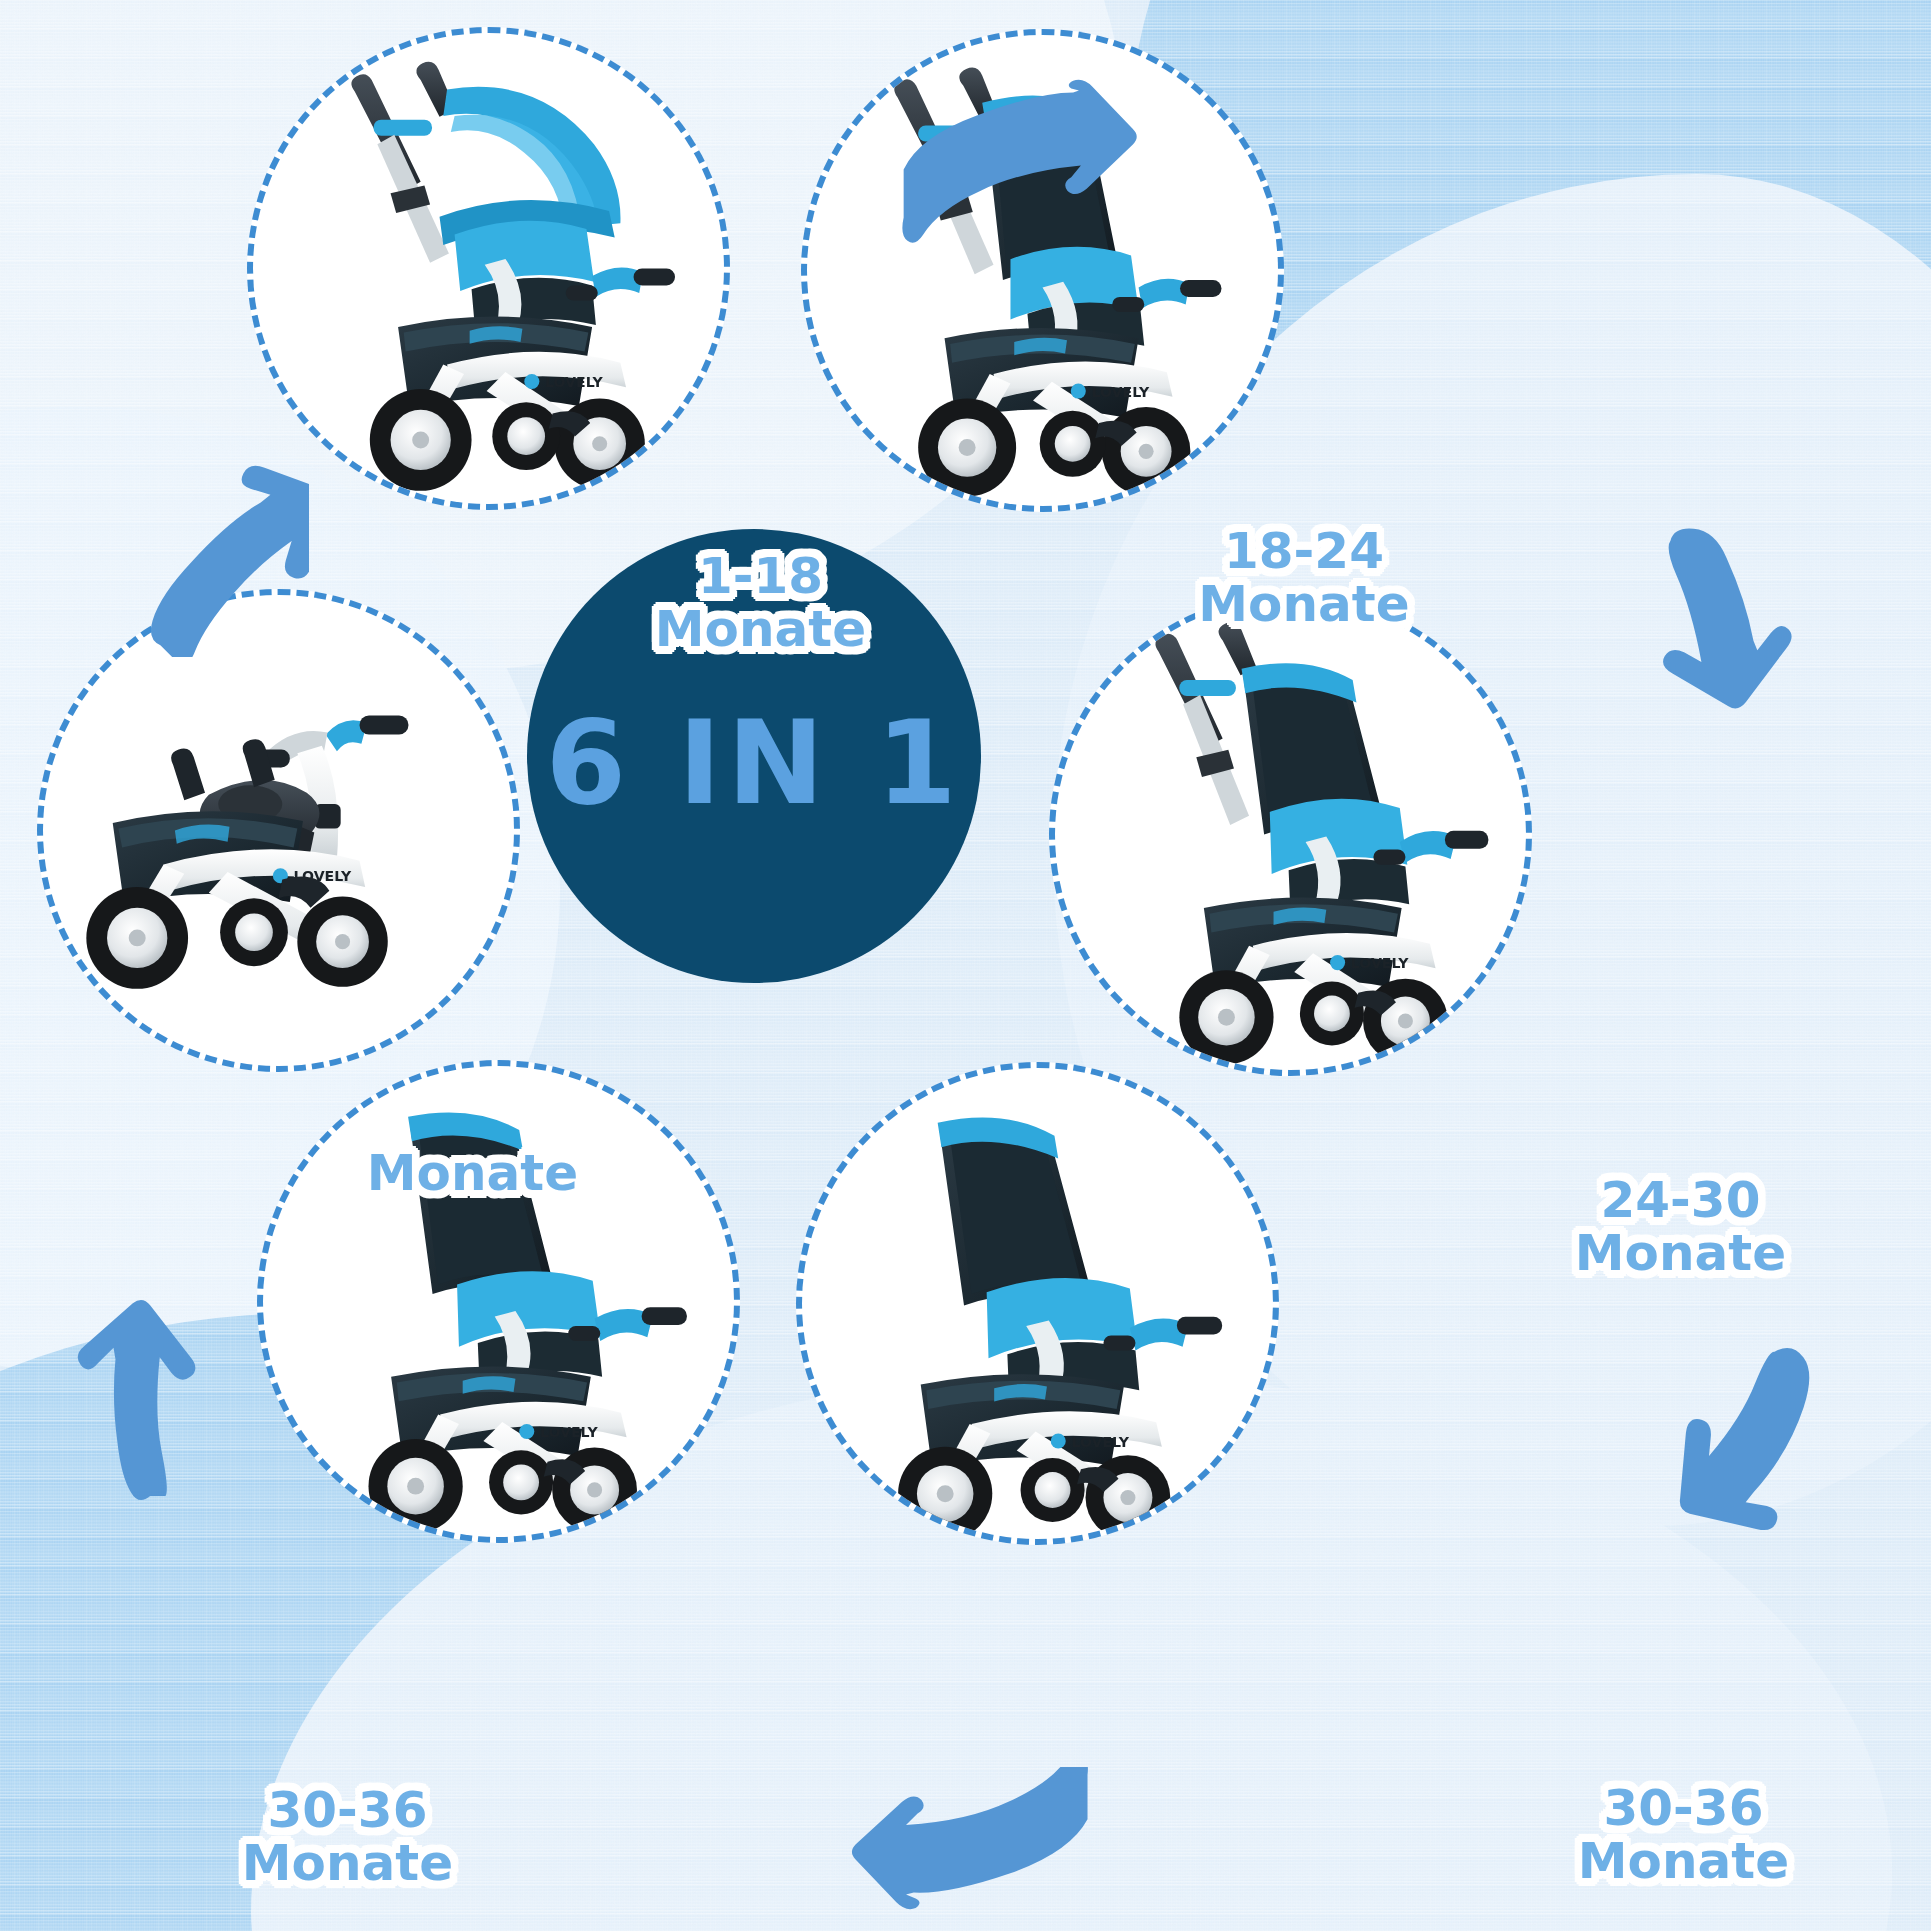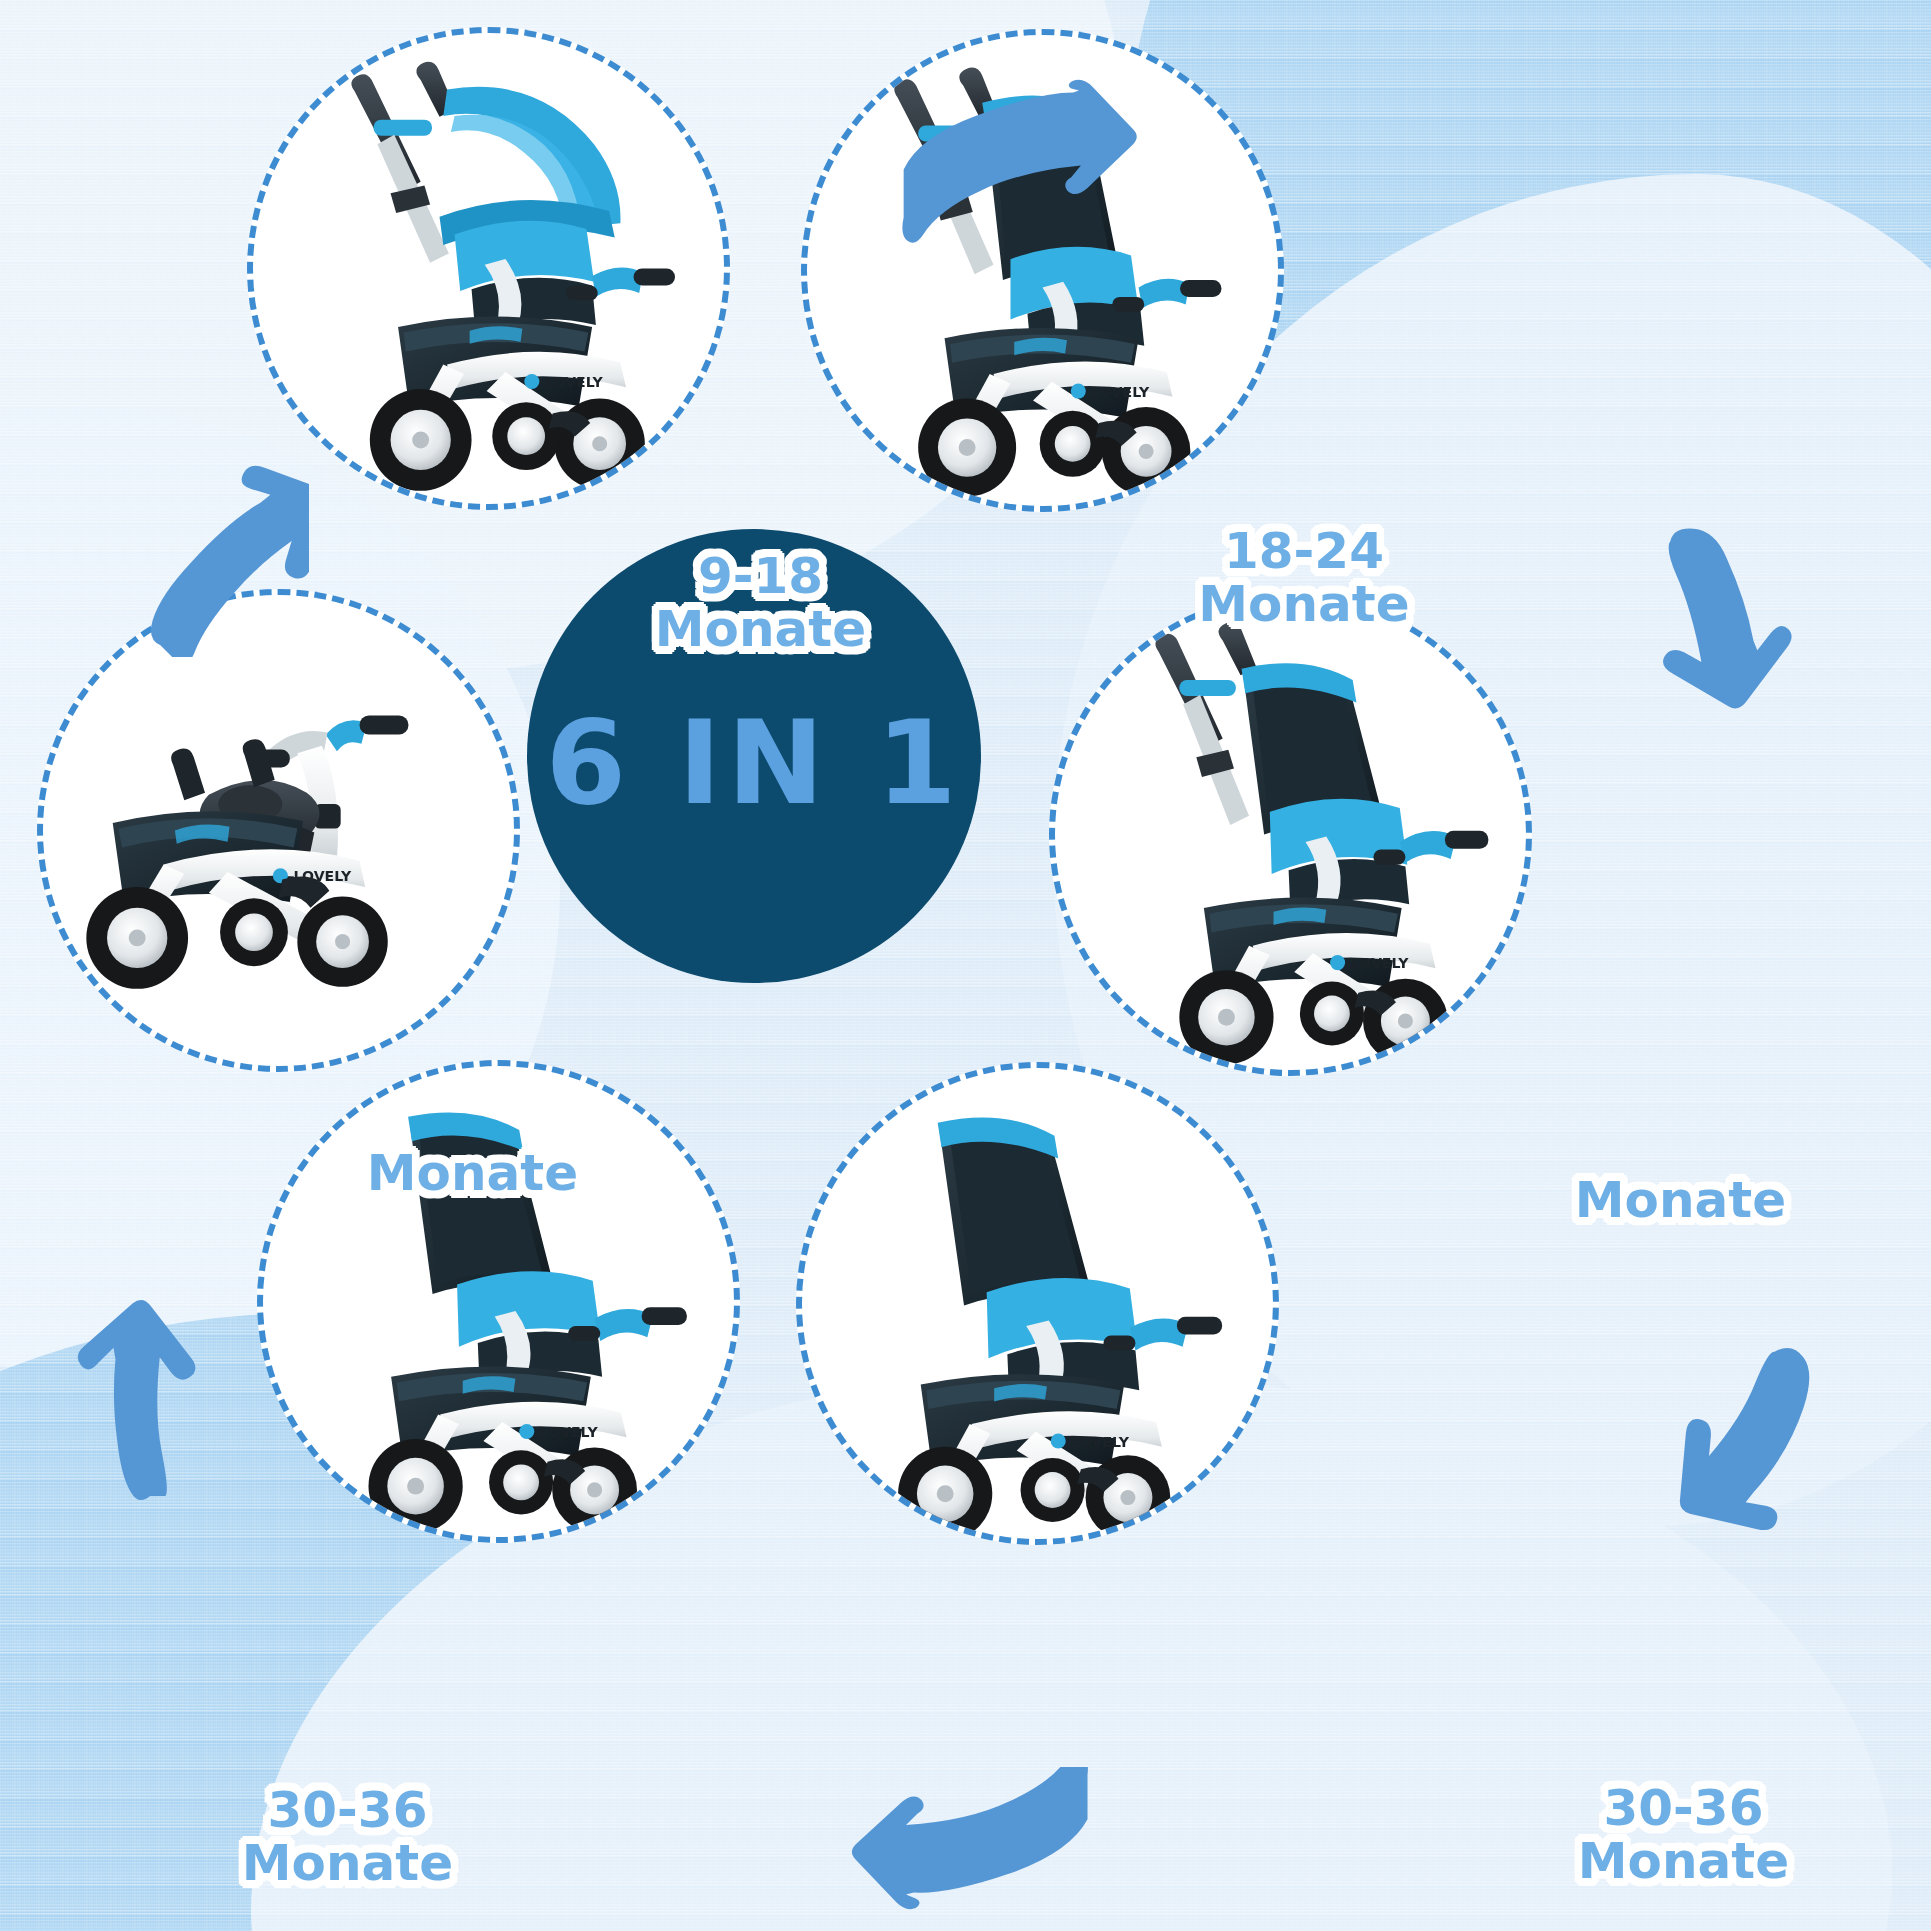--- a/index.html
+++ b/index.html
@@ -217,21 +217,21 @@
           <circle cx="290" cy="428" r="36" fill="#16181a"></circle>
           <circle cx="290" cy="428" r="20" fill="url(#gRim)"></circle>
         </g>
 
         <path d="M318 404 q28 -8 40 10 l-16 14 q-12 -14 -28 -8 z" fill="#1e252b"></path>
       </svg>
     </div>
   </div>
 </div>
 <div class="age-label" style="left:606px; top:550px; width:309px;">
-  <span class="range">9-18</span>
+  <span class="range">1-18</span>
   <span class="unit">Monate</span>
 </div>
 
 <div class="panel" id="p2" style="left:801px; top:29px; width:483px; height:483px;">
   <div class="panel-photo">
     <div class="trike">
       <svg viewBox="0 0 500 500">
 
         <path d="M96 66 q-8 -11 3 -17 q11 -6 17 5 l50 106 l-17 9 z" fill="url(#gDark)"></path>
         <path d="M166 54 q-10 -12 3 -18 q12 -5 17 7 l16 40 l-17 8 z" fill="url(#gDark)"></path>
@@ -331,20 +331,21 @@
         <g>
           <circle cx="294" cy="440" r="34" fill="#16181a"></circle>
           <circle cx="294" cy="440" r="19" fill="url(#gRim)"></circle>
         </g>
         <path d="M322 418 q28 -8 40 10 l-16 14 q-12 -14 -28 -8 z" fill="#1e252b"></path>
       </svg>
     </div>
   </div>
 </div>
 <div class="age-label" style="left:1497px; top:1174px; width:367px;">
+  <span class="range">24-30</span>
   <span class="unit">Monate</span>
 </div>
 
 <div class="panel" id="p4" style="left:796px; top:1062px; width:483px; height:483px;">
   <div class="panel-photo">
     <div class="trike">
       <svg viewBox="0 0 500 500">
 
         <path d="M146 66 q70 -16 118 12 l48 178 q-70 -28 -140 -4 z" fill="url(#gDarkNavy)"></path>
         <path d="M158 80 q58 -12 102 10 l40 152 q-62 -24 -120 -2 z" fill="#1b2a33"></path>

